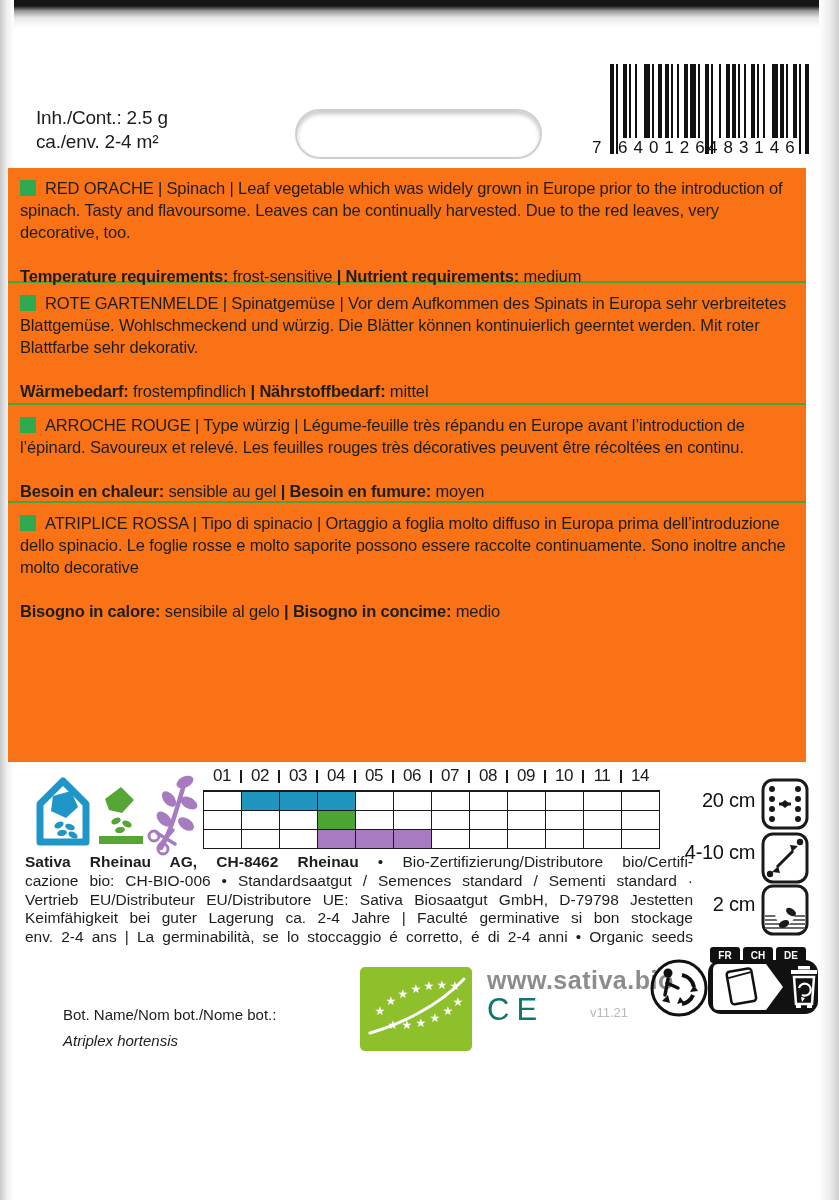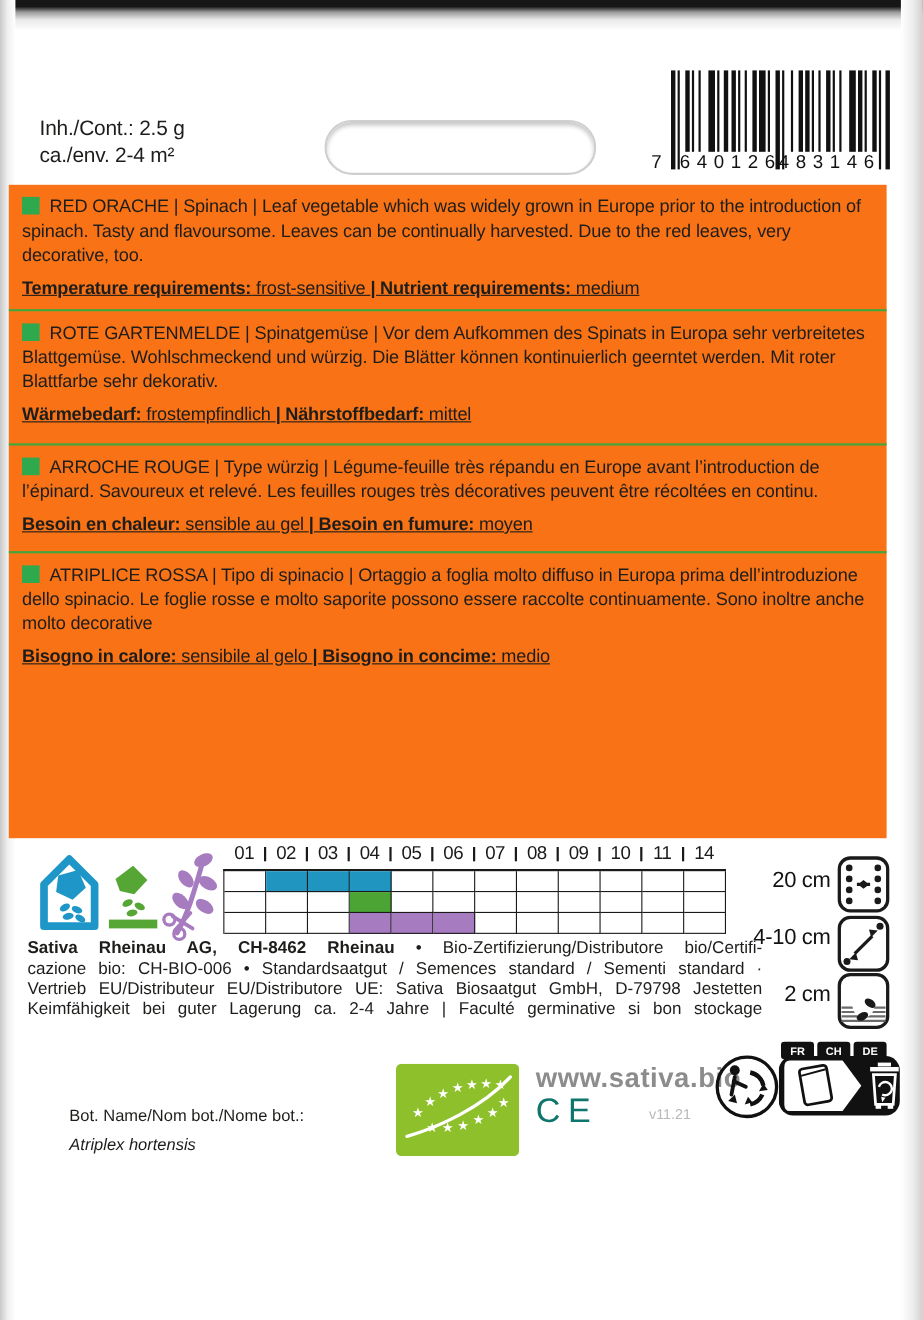--- a/index.html
+++ b/index.html
@@ -29,21 +29,21 @@
   .bc-g2{position:absolute;left:112px;top:0;}
 
   
   .panel{position:absolute;left:8px;top:168px;width:798px;height:594px;background:#f97316;}
   .sec{box-sizing:border-box;padding:9px 12px 0 12px;font-size:16.5px;line-height:22px;letter-spacing:-0.15px;}
   .sec-en{height:115px;border-bottom:2px solid #44a53b;}
   .sec-de{height:122px;border-bottom:2px solid #44a53b;}
   .sec-fr{height:98px;border-bottom:2px solid #44a53b;}
   .sec-it{height:auto;}
   .bullet{display:inline-block;width:16px;height:16px;background:#2fa94d;margin-right:9px;vertical-align:-2px;}
-  .req{margin-top:8px;text-decoration:underline;}
+  .req{margin-top:22px;}
   .req b{letter-spacing:-0.2px;}
 
   
   .cal-head{position:absolute;left:203px;top:766px;display:grid;grid-template-columns:repeat(12,38px);height:24px;}
   .cal-h{position:relative;text-align:center;font-size:17px;color:#1a1a1a;letter-spacing:-0.5px;}
   .cal-h:not(:first-child)::before{content:'';position:absolute;left:-1px;top:4px;width:1.5px;height:13px;background:#1a1a1a;}
   .cal-grid{position:absolute;left:203px;top:790px;display:grid;grid-template-columns:repeat(12,38px);
     grid-auto-rows:19px;border-top:2px solid #1a1a1a;border-left:1.5px solid #1a1a1a;}
   .cal-c{border-right:1.5px solid #1a1a1a;border-bottom:1.5px solid #1a1a1a;}
 
@@ -258,20 +258,21 @@
     <path d="M14,30 a10,11 0 0 0 20,0 V28 H14 Z" fill="#fff"></path>
     <ellipse cx="30" cy="28" rx="5.5" ry="3.5" fill="#1a1a1a" transform="rotate(35 30 28)"></ellipse>
     <ellipse cx="23" cy="40" rx="5.5" ry="3.5" fill="#1a1a1a" transform="rotate(-25 23 40)"></ellipse>
   </svg>
 
   <div class="footer">
     <div class="fline"><b>Sativa Rheinau AG, CH-8462 Rheinau</b><span> • Bio-Zertifizierung/Distributore bio/Certifi-</span></div>
     <div class="fline">cazione bio: CH-BIO-006 • Standardsaatgut / Semences standard / Sementi standard ·</div>
     <div class="fline">Vertrieb EU/Distributeur EU/Distributore UE: Sativa Biosaatgut GmbH, D-79798 Jestetten</div>
     <div class="fline">Keimfähigkeit bei guter Lagerung ca. 2-4 Jahre | Faculté germinative si bon stockage</div>
+    <div class="fline">env. 2-4 ans | La germinabilità, se lo stoccaggio é corretto, é di 2-4 anni • Organic seeds</div>
   </div>
 
   <svg class="eu-logo" width="112" height="84" viewBox="0 0 112 84">
     <rect x="0" y="0" width="112" height="84" rx="5" fill="#8ec02c"></rect>
     <path d="M10,66 C38,58 78,40 104,12" fill="none" stroke="#fff" stroke-width="3" stroke-linecap="round"></path>
     <g fill="#fff" font-family="'DejaVu Sans',sans-serif" font-size="12" text-anchor="middle">
       <text x="20" y="48">★</text>
         <text x="31" y="38">★</text>
         <text x="43" y="31">★</text>
       <text x="56" y="26">★</text>

